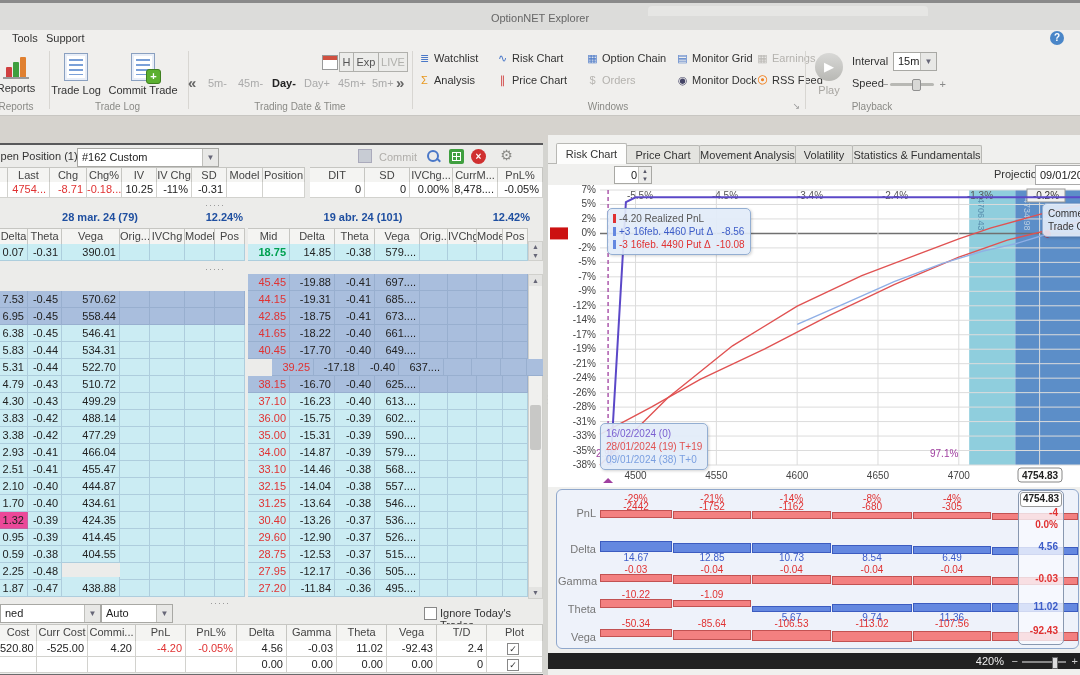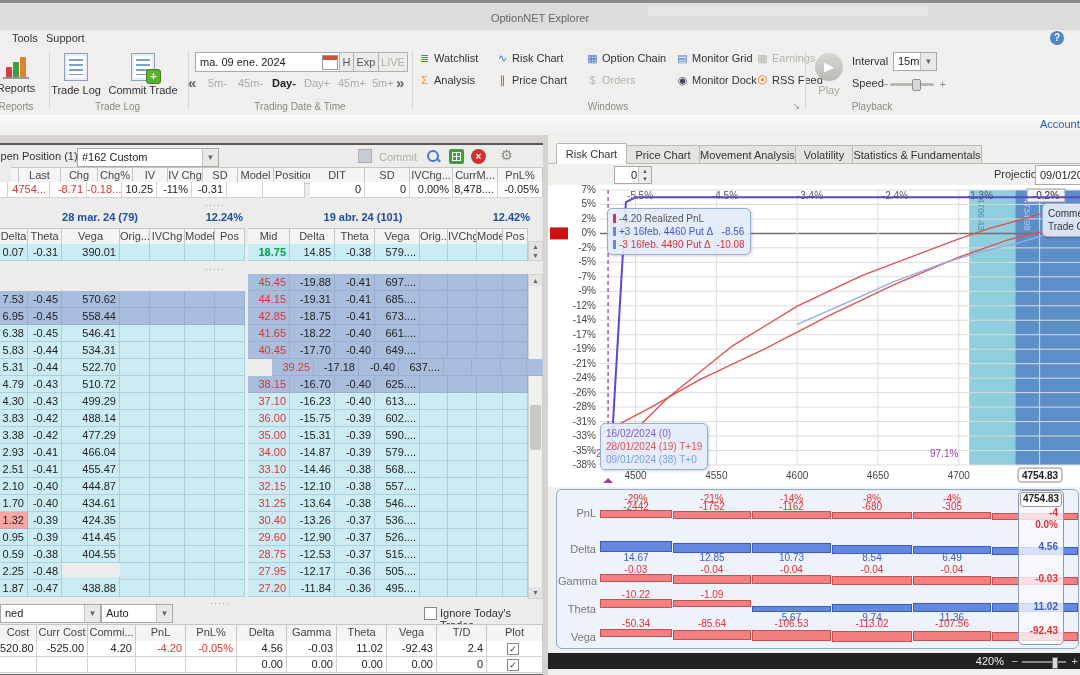--- a/index.html
+++ b/index.html
@@ -133,21 +133,20 @@
           <div class="lines"></div>
         <div class="plus-badge">+</div>
         </div>
       <div class="lbl">Commit Trade</div>
     </div>
     <div class="abs" style="left:50px;top:0;width:135px;height:67px;">
       <div class="rgroup-label">Trade Log</div>
     </div>
     <div class="rsep" style="left:188px;"></div>
 
-    <div class="datefield" style="left:195px;top:5px;width:142px;">ma. 09 ene. 2024</div>
     <div class="cal-icon" style="left:322px;top:8px;"></div>
     <div class="smallbtn" style="left:339px;top:5px;width:13px;">H</div>
     <div class="smallbtn" style="left:353px;top:5px;width:24px;">Exp</div>
     <div class="smallbtn off" style="left:378px;top:5px;width:28px;">LIVE</div>
     <div class="abs" id="datenav" style="left:188px;top:30px;width:222px;height:16px;">
         <div class="nav-item nav-arrow" style="left: 0px;">«</div>
         <div class="nav-item" style="left: 20px;">5m-</div>
         <div class="nav-item" style="left: 50px;">45m-</div>
         <div class="nav-item on" style="left: 84px; text-align: center;">Day-</div>
         <div class="nav-item" style="left: 116px;">Day+</div>
@@ -191,23 +190,20 @@
     <div class="abs" style="left:890px;top:36px;width:44px;height:3px;background:#b8b8b4;border-radius:2px;">
       <div style="position:absolute;left:-8px;top:-5px;color:#888;">−</div>
       <div style="position:absolute;left:22px;top:-4px;width:7px;height:10px;background:#d8d8d6;border:1px solid #909090;border-radius:2px;"></div>
       <div style="position:absolute;right:-12px;top:-5px;color:#888;">+</div>
     </div>
     <div class="abs" style="left:805px;top:0;width:134px;height:67px;">
       <div class="rgroup-label">Playback</div>
     </div>
   </div>
 
-  <div class="abs substrip">
-    <span class="account-link">Account</span>
-  </div>
 
   <div class="abs left-panel" id="leftPanel">
     <div class="lp-label" style="left:-8px;top:5px;">Open Position (1)</div>
     <div class="selectbox" style="left:77px;top:3px;width:136px;">
       <span>#162 Custom</span>
       <span class="arr">▼</span>
     </div>
     <div class="abs" style="left:358px;top:4px;color:#b0aeaa;">
       <span style="display:inline-block;width:12px;height:12px;background:#c8ccd4;border:1px solid #aab;vertical-align:-2px;margin-right:4px;"></span>
       <span>Commit</span>
@@ -253,21 +249,21 @@
       <span class="arr">▼</span>
     </div>
     <div class="selectbox" style="left:101px;top:459px;width:66px;">
       <span>Auto</span>
       <span class="arr">▼</span>
     </div>
     <div class="chkbox" style="left:424px;top:462px;"></div>
     <div class="lp-label" style="left:440px;top:462px;">Ignore Today's Trades</div>
 
     <div id="footerTable"></div>
-  <div class="grid-row " style="left: 0px; top: 22px; grid-template-columns: 8px 42px 37px 35px 35px 35px 35px 36px 42px; margin-left: 11px;">
+  <div class="grid-row " style="left: 0px; top: 22px; grid-template-columns: 8px 42px 37px 35px 35px 35px 35px 36px 42px;">
         <div class="hc" style="height: 15px;"></div>
         <div class="hc" style="height: 15px;">Last</div>
         <div class="hc" style="height: 15px;">Chg</div>
         <div class="hc" style="height: 15px;">Chg%</div>
         <div class="hc" style="height: 15px;">IV</div>
         <div class="hc" style="height: 15px;">IV Chg</div>
         <div class="hc" style="height: 15px;">SD</div>
         <div class="hc" style="height: 15px;">Model</div>
         <div class="hc" style="height: 15px;">Position</div>
       </div>
@@ -445,21 +441,21 @@
       <div class="grid-row chain" style="left: 0px; top: 350px; grid-template-columns: 28px 34px 58px 30px 35px 30px 30px;">
         <div class="vc" style="height: 16px; background: rgb(203, 236, 243);">1.70</div>
         <div class="vc" style="height: 16px; background: rgb(203, 236, 243);">-0.40</div>
         <div class="vc" style="height: 16px; background: rgb(203, 236, 243);">434.61</div>
         <div class="vc" style="height: 16px; background: rgb(203, 236, 243);"></div>
         <div class="vc" style="height: 16px; background: rgb(203, 236, 243);"></div>
         <div class="vc" style="height: 16px; background: rgb(203, 236, 243);"></div>
         <div class="vc" style="height: 16px; background: rgb(203, 236, 243);"></div>
       </div>
       <div class="grid-row chain" style="left: 0px; top: 367px; grid-template-columns: 28px 34px 58px 30px 35px 30px 30px;">
-        <div class="vc" style="height: 16px; background: #fca5a5;">1.32</div>
+        <div class="vc" style="height: 16px; background: #ec4899;">1.32</div>
         <div class="vc" style="height: 16px; background: rgb(203, 236, 243);">-0.39</div>
         <div class="vc" style="height: 16px; background: rgb(203, 236, 243);">424.35</div>
         <div class="vc" style="height: 16px; background: rgb(203, 236, 243);"></div>
         <div class="vc" style="height: 16px; background: rgb(203, 236, 243);"></div>
         <div class="vc" style="height: 16px; background: rgb(203, 236, 243);"></div>
         <div class="vc" style="height: 16px; background: rgb(203, 236, 243);"></div>
       </div>
       <div class="grid-row chain" style="left: 0px; top: 384px; grid-template-columns: 28px 34px 58px 30px 35px 30px 30px;">
         <div class="vc" style="height: 16px; background: rgb(203, 236, 243);">0.95</div>
         <div class="vc" style="height: 16px; background: rgb(203, 236, 243);">-0.39</div>
@@ -611,21 +607,21 @@
         <div class="vc" style="height: 16px; background: rgb(203, 236, 243);">-14.46</div>
         <div class="vc" style="height: 16px; background: rgb(203, 236, 243);">-0.38</div>
         <div class="vc" style="height: 16px; background: rgb(203, 236, 243);">568....</div>
         <div class="vc" style="height: 16px; background: rgb(203, 236, 243);"></div>
         <div class="vc" style="height: 16px; background: rgb(203, 236, 243);"></div>
         <div class="vc" style="height: 16px; background: rgb(203, 236, 243);"></div>
         <div class="vc" style="height: 16px; background: rgb(203, 236, 243);"></div>
       </div>
       <div class="grid-row chain" style="left: 248px; top: 333px; grid-template-columns: 42px 45px 40px 45px 28px 29px 26px 25px;">
         <div class="vc red" style="height: 16px; background: rgb(203, 236, 243);">32.15</div>
-        <div class="vc" style="height: 16px; background: rgb(203, 236, 243);">-12.10</div>
+        <div class="vc" style="height: 16px; background: rgb(203, 236, 243);">-14.04</div>
         <div class="vc" style="height: 16px; background: rgb(203, 236, 243);">-0.38</div>
         <div class="vc" style="height: 16px; background: rgb(203, 236, 243);">557....</div>
         <div class="vc" style="height: 16px; background: rgb(203, 236, 243);"></div>
         <div class="vc" style="height: 16px; background: rgb(203, 236, 243);"></div>
         <div class="vc" style="height: 16px; background: rgb(203, 236, 243);"></div>
         <div class="vc" style="height: 16px; background: rgb(203, 236, 243);"></div>
       </div>
       <div class="grid-row chain" style="left: 248px; top: 350px; grid-template-columns: 42px 45px 40px 45px 28px 29px 26px 25px;">
         <div class="vc red" style="height: 16px; background: rgb(203, 236, 243);">31.25</div>
         <div class="vc" style="height: 16px; background: rgb(203, 236, 243);">-13.64</div>

